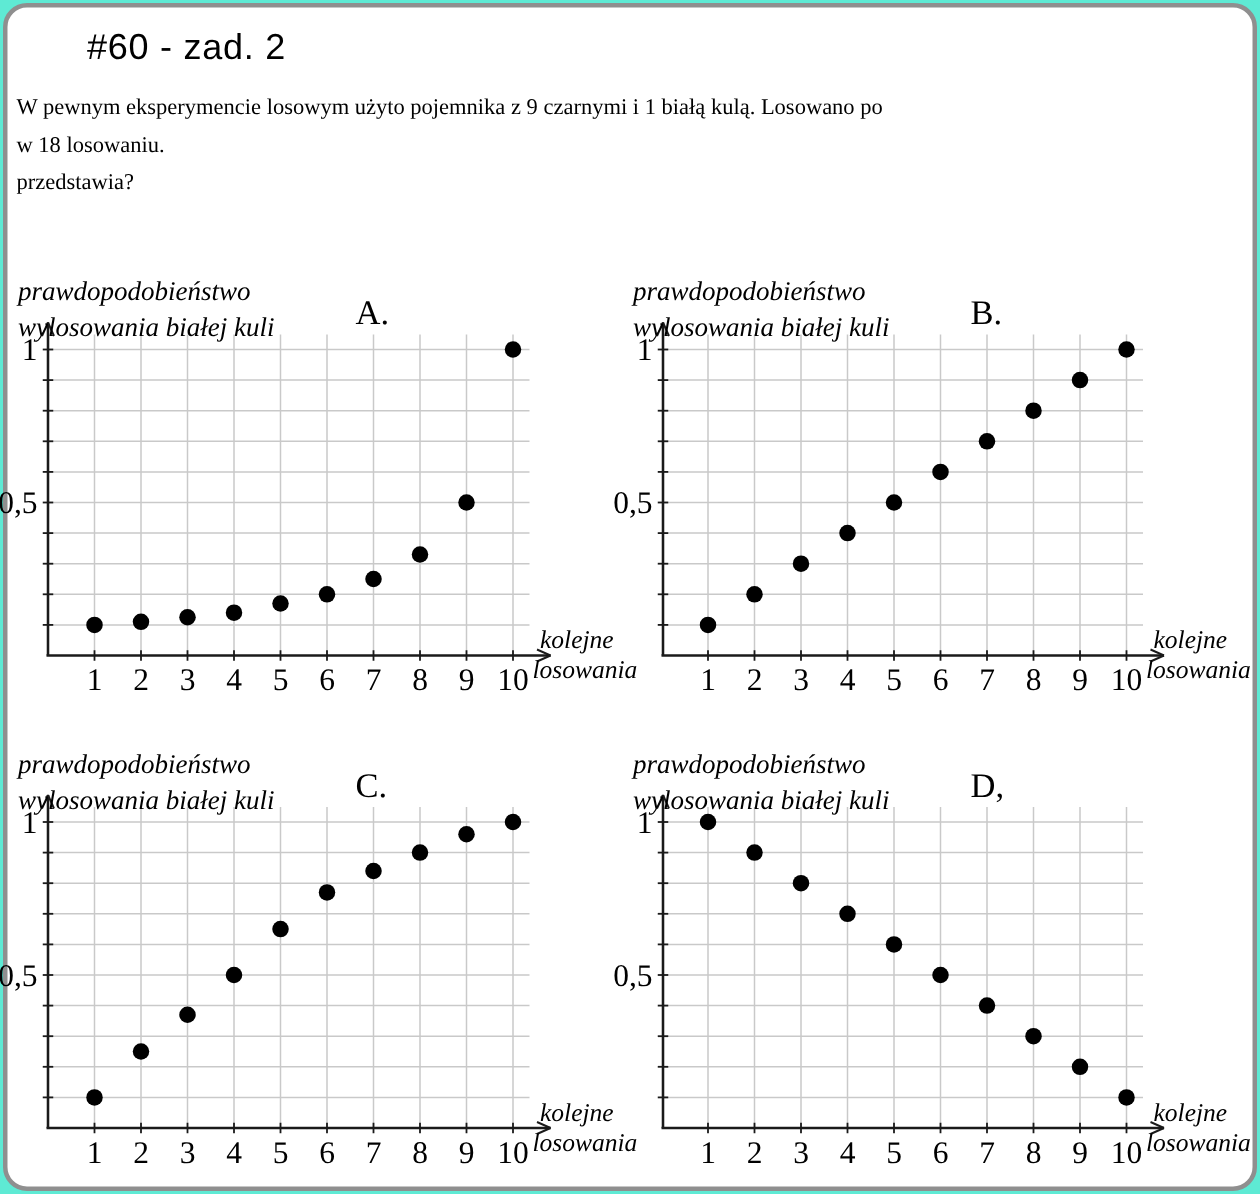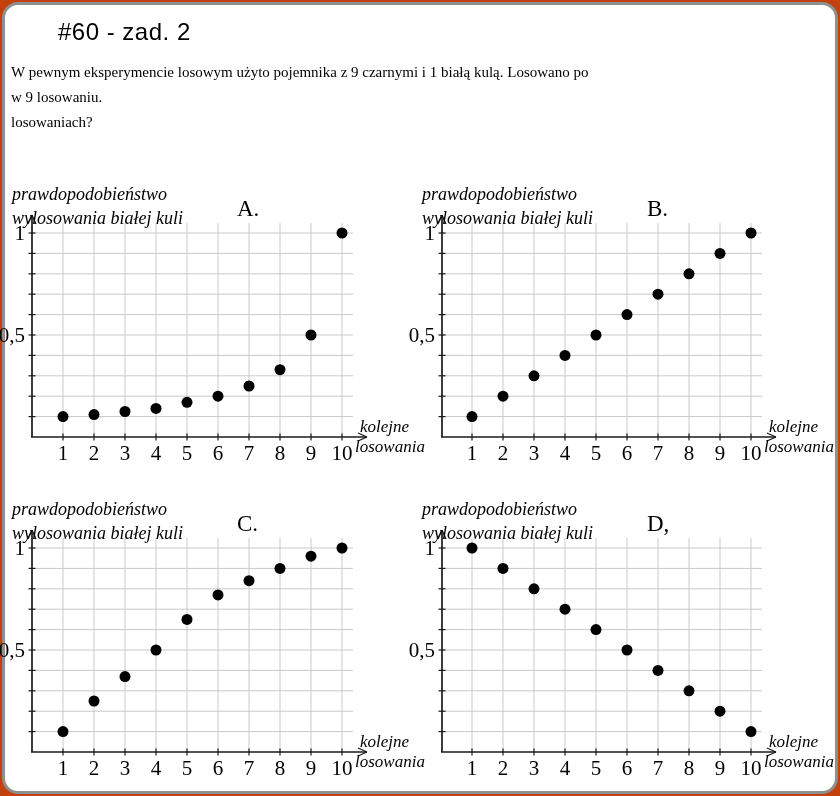--- a/index.html
+++ b/index.html
@@ -1,16 +1,16 @@
 <!DOCTYPE html>
 <html><head>
 <meta charset="utf-8">
 <style>
   html,body{margin:0;padding:0;background:#ffffff;}
-  #stage{position:relative;width:840px;height:796px;background:#c2410c;overflow:hidden;
+  #stage{position:relative;width:840px;height:796px;background:#5eead4;overflow:hidden;
          font-family:"Liberation Serif", serif;}
   #frame{position:absolute;left:2px;top:2px;width:830px;height:786px;
          border:3px solid #8f8f8f;border-radius:16px;background:#ffffff;}
   #page-title{position:absolute;left:58px;top:18px;
          font-family:"Liberation Sans", sans-serif;font-size:24px;letter-spacing:.5px;color:#000;}
   #question{position:absolute;left:11px;top:60px;width:824px;
          font-size:15px;line-height:25px;color:#000;}
   #question .qline{white-space:nowrap;}
   .chart-svg{position:absolute;overflow:visible;}
   .chart-svg text{fill:#000;}
@@ -18,22 +18,22 @@
 </head>
 <body>
 
 <div id="stage">
   <div id="frame"></div>
 
   <div id="page-title">#60 - zad. 2</div>
 
   <div id="question">
     <div class="qline">W pewnym eksperymencie losowym użyto pojemnika z 9 czarnymi i 1 białą kulą. Losowano po</div>
-    <div class="qline">w 9 losowaniu.</div>
-    <div class="qline">losowaniach?</div>
+    <div class="qline">w 18 losowaniu.</div>
+    <div class="qline">przedstawia?</div>
   </div>
 
   <svg class="chart-svg" style="left:0px;top:180px;" width="420" height="290">
       <line x1="32" y1="236.6" x2="353" y2="236.6" stroke="#c9c9c9" stroke-width="1"></line>
       <line x1="32" y1="216.2" x2="353" y2="216.2" stroke="#c9c9c9" stroke-width="1"></line>
       <line x1="32" y1="195.8" x2="353" y2="195.8" stroke="#c9c9c9" stroke-width="1"></line>
       <line x1="32" y1="175.39999999999998" x2="353" y2="175.39999999999998" stroke="#c9c9c9" stroke-width="1"></line>
       <line x1="32" y1="155" x2="353" y2="155" stroke="#c9c9c9" stroke-width="1"></line>
       <line x1="32" y1="134.60000000000002" x2="353" y2="134.60000000000002" stroke="#c9c9c9" stroke-width="1"></line>
       <line x1="32" y1="114.20000000000002" x2="353" y2="114.20000000000002" stroke="#c9c9c9" stroke-width="1"></line>

